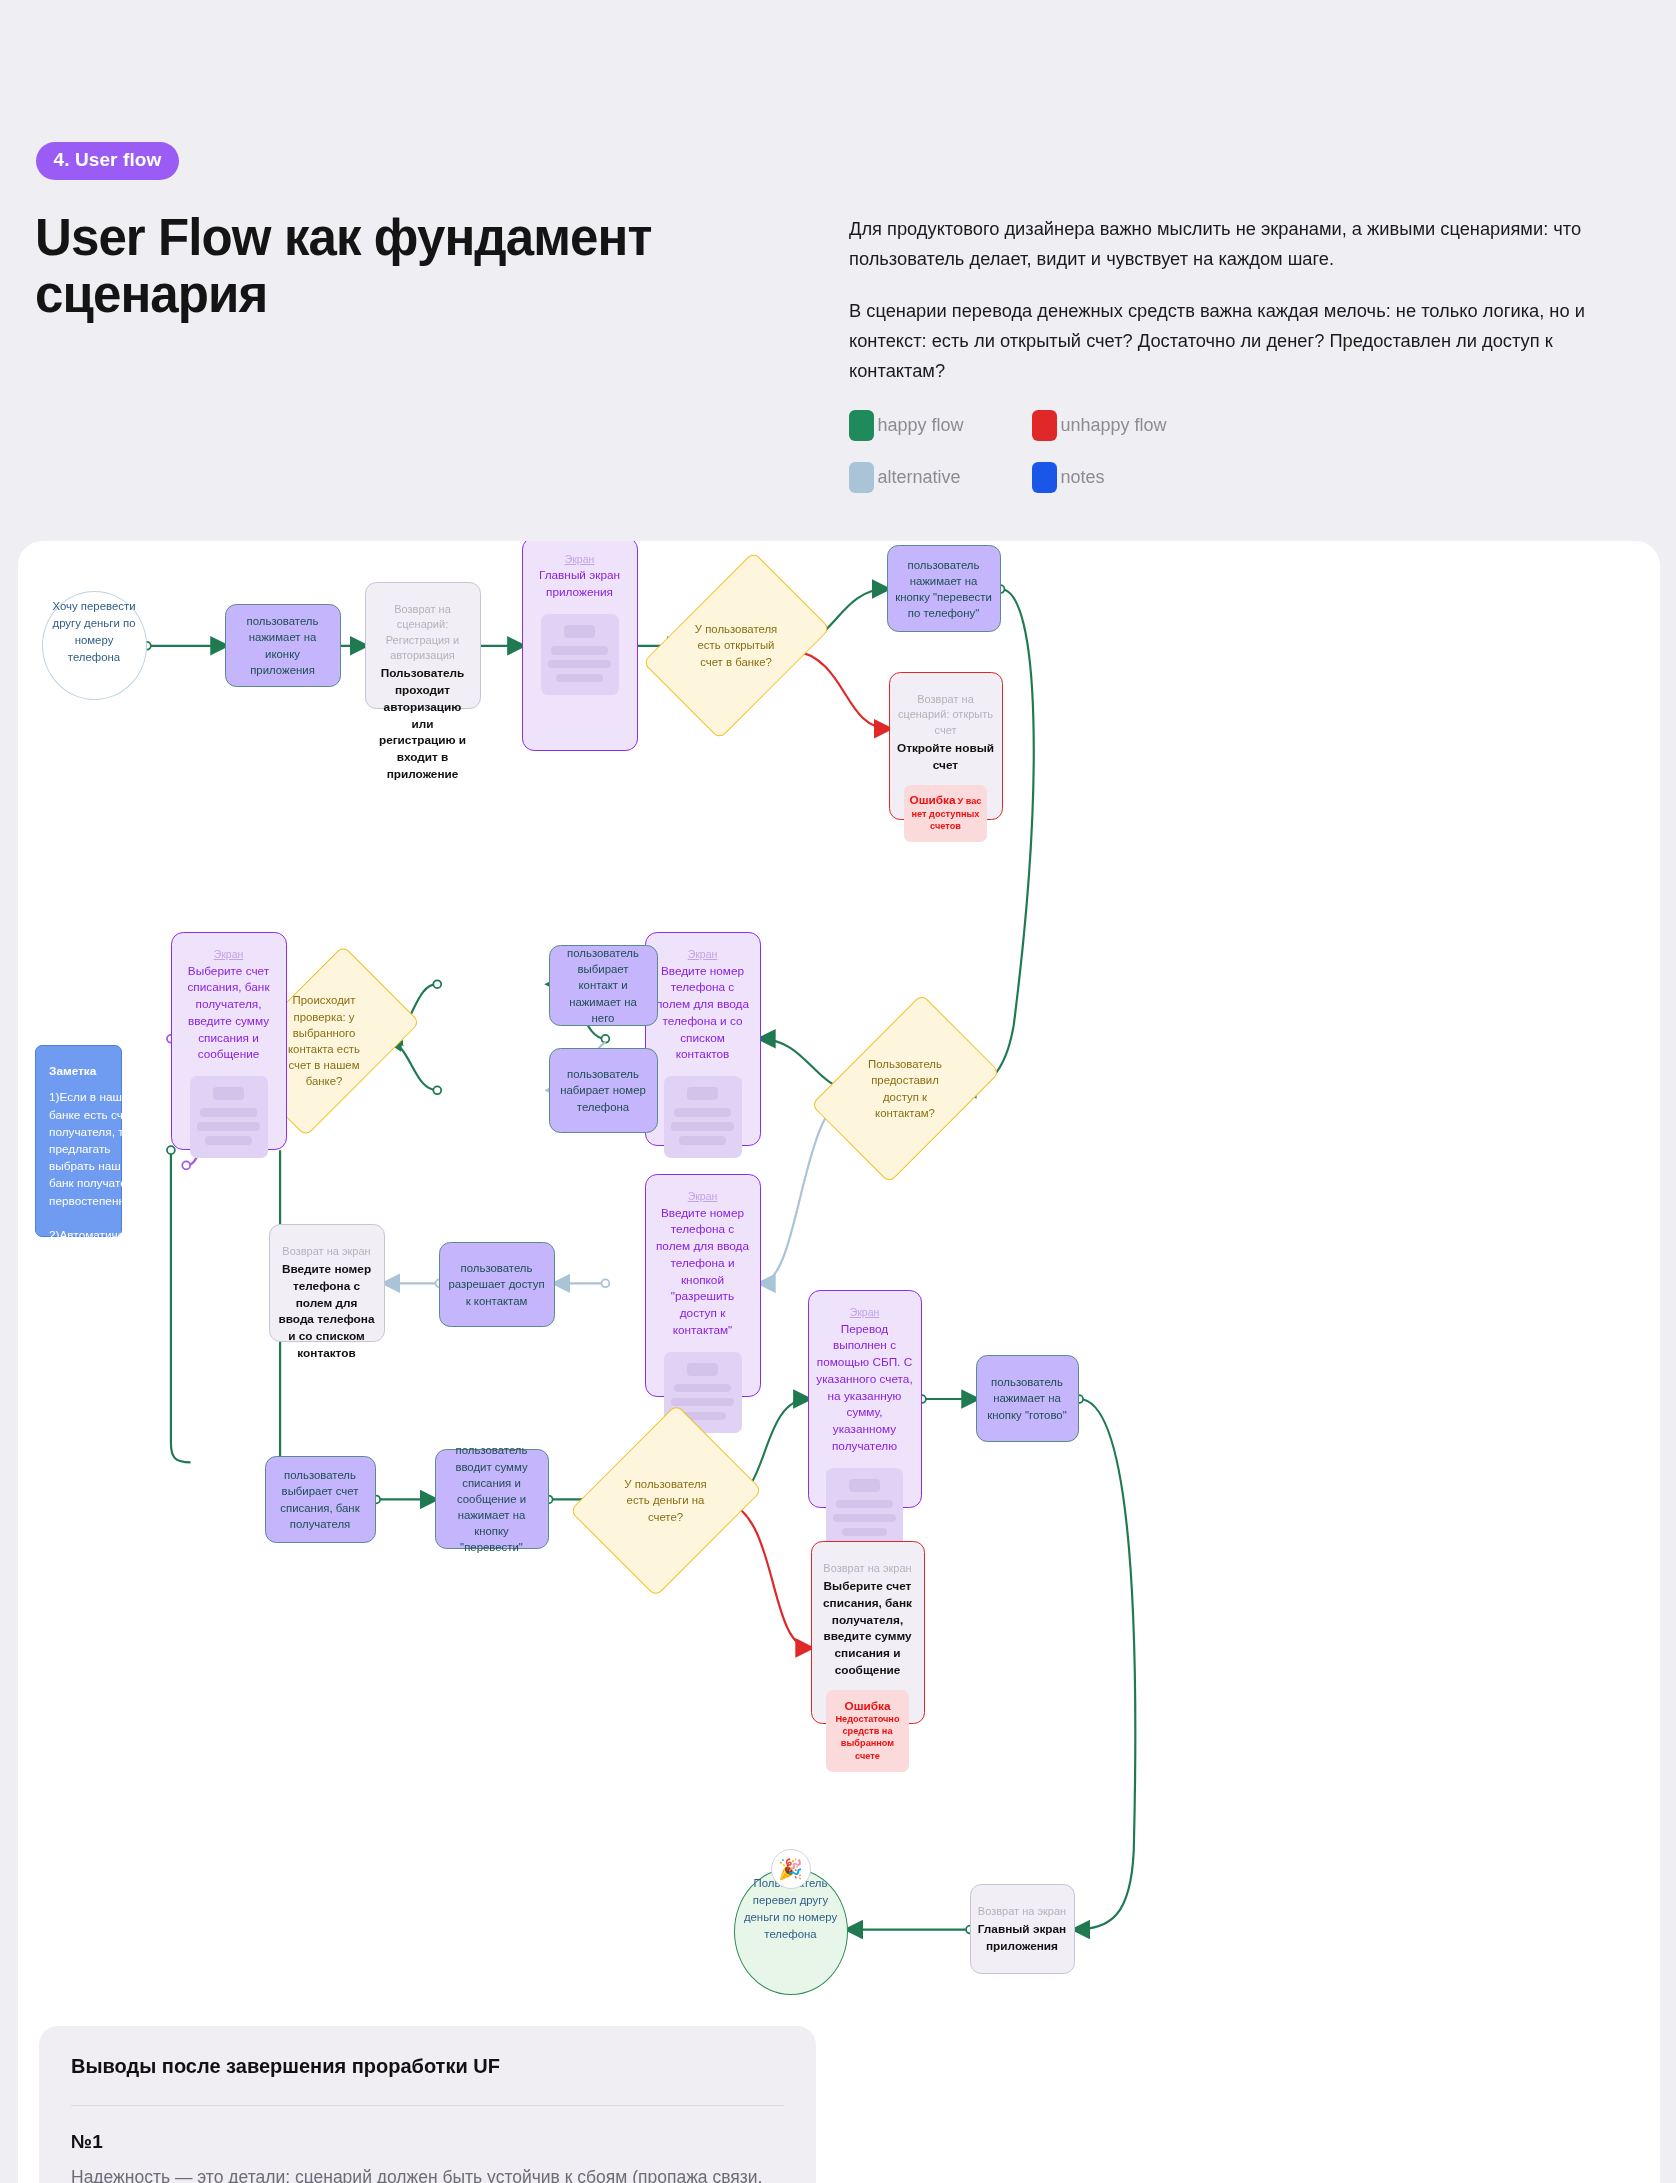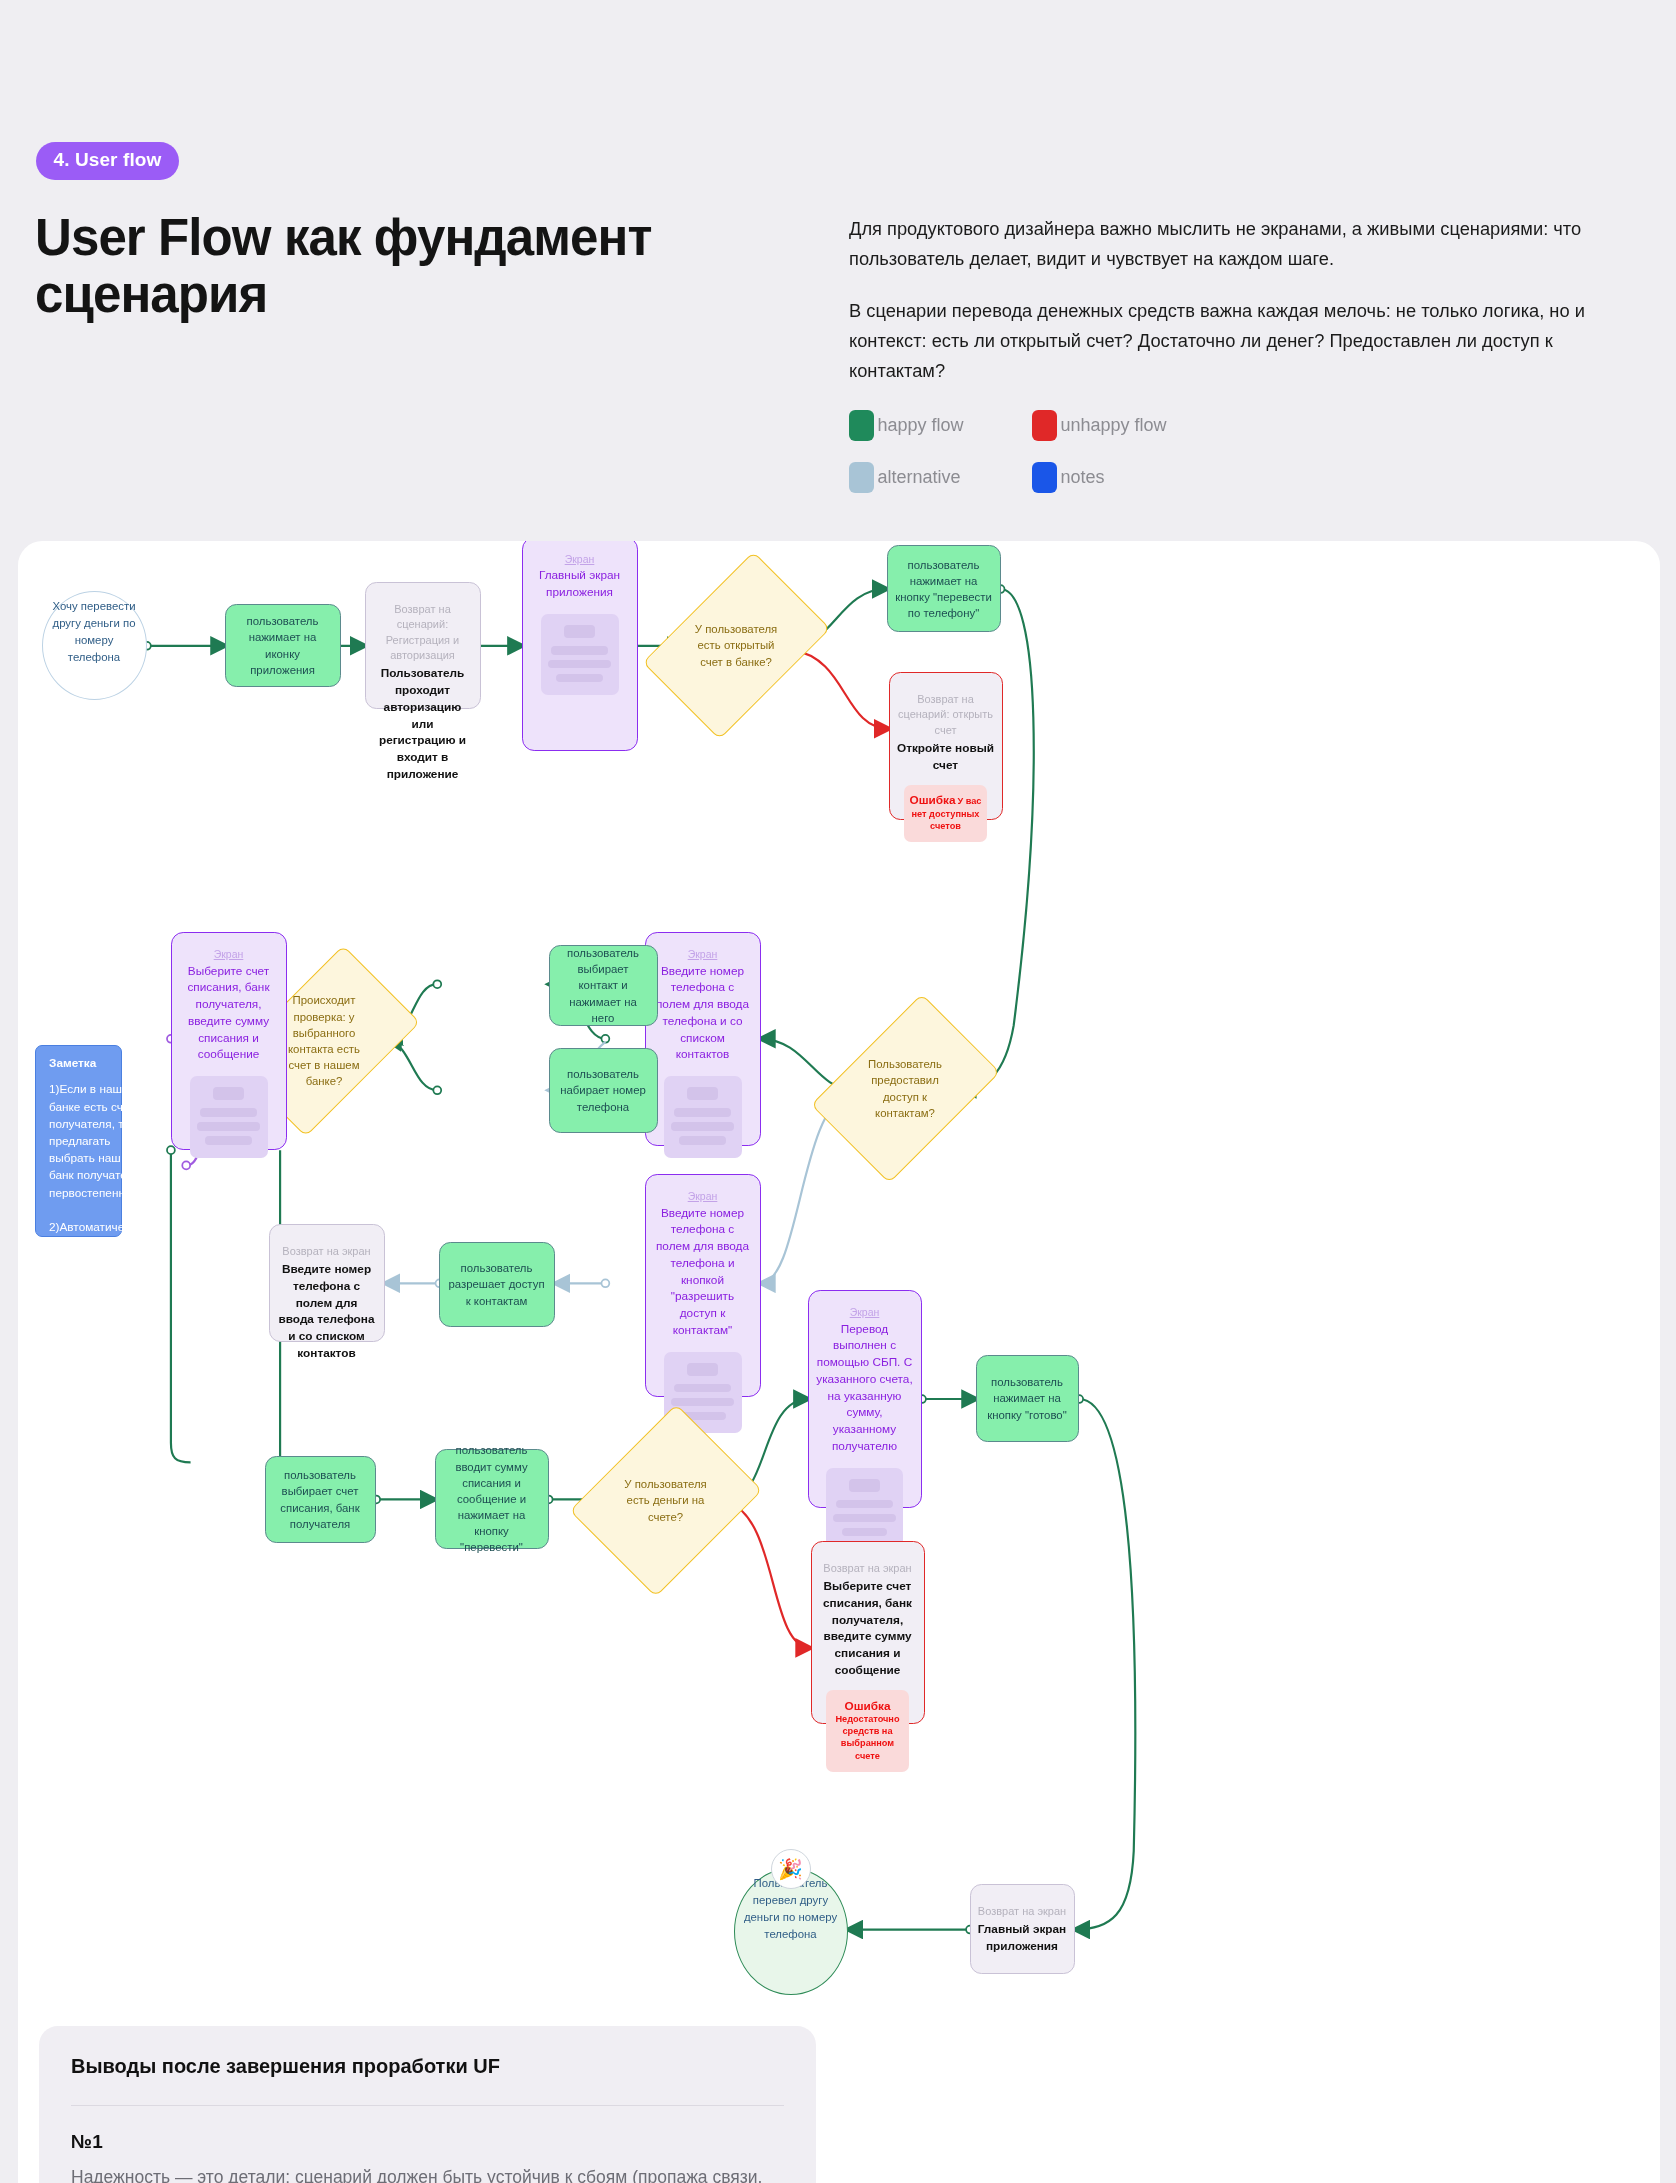--- a/index.html
+++ b/index.html
@@ -50,21 +50,21 @@
   
   .node {
     position: absolute; display: flex; flex-direction: column;
     align-items: center; justify-content: center;
     text-align: center; padding: 6.1px 7px;
   }
   .node .lbl { width: 100%; }
 
   
   .n-action {
-    background: #86efac; border: 1.3px solid #5b8a8d;
+    background: #c4b5fd; border: 1.3px solid #5b8a8d;
     border-radius: 11.4px; color: #1d4e52;
     font-size: 11.4px; line-height: 1.42;
   }
   
   .n-screen {
     background: #eee3fb; border: 1.7px solid #8b2df0;
     border-radius: 12.2px; justify-content: flex-start; padding-top: 14px;
   }
   .n-screen .sub { color: #c3a3e8; font-size: 10.5px; line-height: 1.4; text-decoration: underline; }
   .n-screen .ttl { color: #8a1fe0; font-size: 11.8px; line-height: 1.42; margin-top: 0.9px; }
@@ -120,21 +120,21 @@
     position: absolute; left: 50%; top: -20px; transform: translateX(-50%);
     width: 40px; height: 40px; border-radius: 50%;
     background: #fff; border: 0.9px solid #cfd6dd;
     display: flex; align-items: center; justify-content: center; font-size: 20px;
   }
 
   
   .n-note {
     background: #6f9cf0; border: 1.3px solid #4a7fe0; border-radius: 7px;
     color: #fff; align-items: flex-start; justify-content: flex-start;
-    padding: 10px 13px; text-align: left;
+    padding: 18px 13px; text-align: left;
   }
   .n-note .nt { font-size: 11.8px; font-weight: 700; margin-bottom: 11.4px; }
   .n-note .nb { font-size: 11.8px; line-height: 1.46; }
   .n-note .nb + .nb { margin-top: 17.5px; }
 
   
   .concl {
     position: absolute; left: 39px; top: 2026px; width: 777px;
     background: #f0eef3; border-radius: 19px; padding: 29px 32px 34px 32px;
   }

